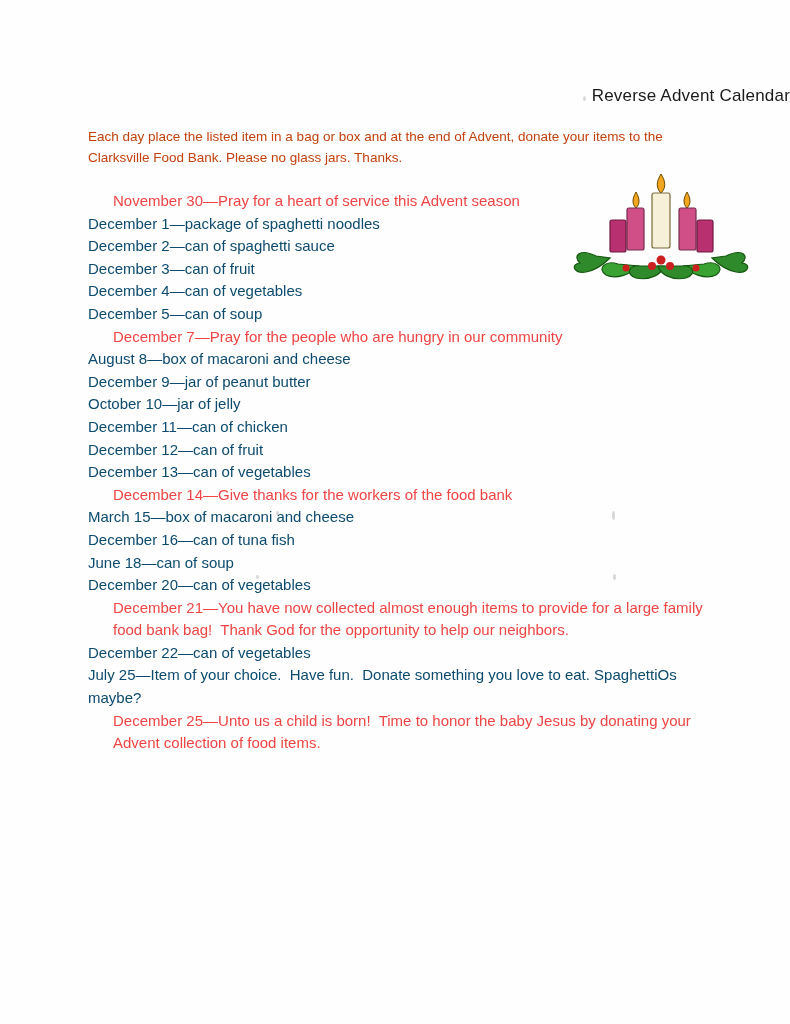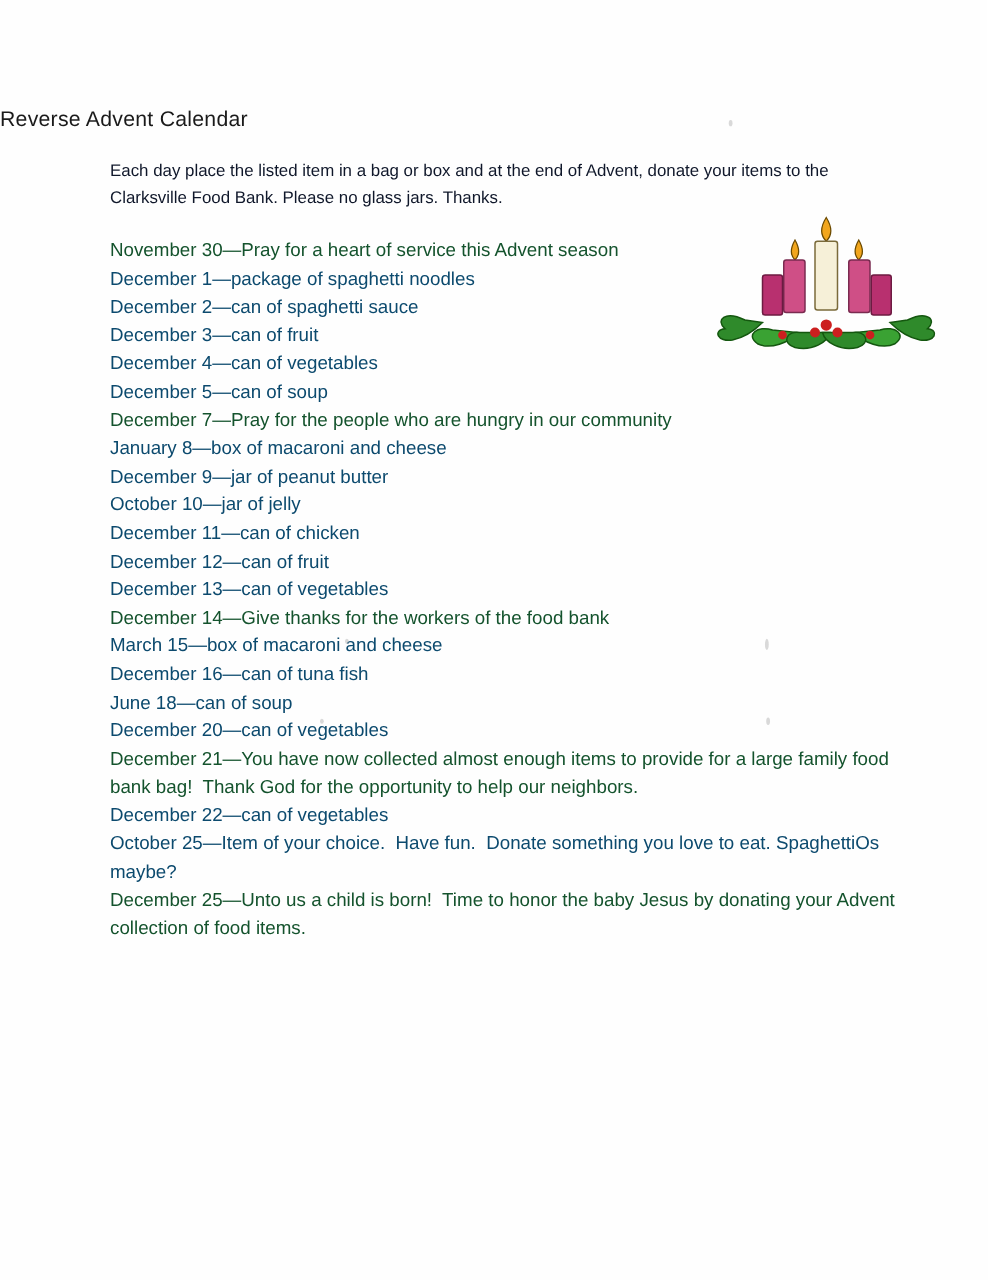--- a/index.html
+++ b/index.html
@@ -18,48 +18,49 @@
   .page {
     position: absolute;
     inset: 0;
     background: #fefefe;
   }
   .doc-title {
     position: absolute;
     top: 86px;
     left: 0;
     width: 790px;
-    text-align: left;
+    text-align: right;
     font-size: 17px;
     letter-spacing: 0.2px;
     color: #1a1a1a;
   }
   .intro {
     position: absolute;
     top: 126px;
     left: 88px;
     width: 612px;
     font-size: 13.5px;
     line-height: 21px;
-    color: #0f172a;
+    color: #c2410c;
   }
   .list {
     position: absolute;
     top: 190px;
     left: 88px;
     width: 630px;
   }
   .list-item {
     font-size: 15px;
     line-height: 22.6px;
     color: #0c4a6e;
     white-space: pre-wrap;
   }
   .list-item.accent {
-    color: #14532d;
+    color: #ef4444;
+    margin-left: 25px;
   }
   .wreath {
     position: absolute;
     top: 168px;
     left: 566px;
     width: 190px;
     height: 115px;
   }
   .speck {
     position: absolute;
@@ -111,34 +112,34 @@
   </div>
 
   <div class="list">
       <div class="list-item accent">November 30—Pray for a heart of service this Advent season</div>
       <div class="list-item">December 1—package of spaghetti noodles</div>
       <div class="list-item">December 2—can of spaghetti sauce</div>
       <div class="list-item">December 3—can of fruit</div>
       <div class="list-item">December 4—can of vegetables</div>
       <div class="list-item">December 5—can of soup</div>
       <div class="list-item accent">December 7—Pray for the people who are hungry in our community</div>
-      <div class="list-item">January 8—box of macaroni and cheese</div>
+      <div class="list-item">August 8—box of macaroni and cheese</div>
       <div class="list-item">December 9—jar of peanut butter</div>
       <div class="list-item">October 10—jar of jelly</div>
       <div class="list-item">December 11—can of chicken</div>
       <div class="list-item">December 12—can of fruit</div>
       <div class="list-item">December 13—can of vegetables</div>
       <div class="list-item accent">December 14—Give thanks for the workers of the food bank</div>
       <div class="list-item">March 15—box of macaroni and cheese</div>
       <div class="list-item">December 16—can of tuna fish</div>
       <div class="list-item">June 18—can of soup</div>
       <div class="list-item">December 20—can of vegetables</div>
       <div class="list-item accent">December 21—You have now collected almost enough items to provide for a large family food bank bag!  Thank God for the opportunity to help our neighbors.</div>
       <div class="list-item">December 22—can of vegetables</div>
-      <div class="list-item">October 25—Item of your choice.  Have fun.  Donate something you love to eat. SpaghettiOs maybe?</div>
+      <div class="list-item">July 25—Item of your choice.  Have fun.  Donate something you love to eat. SpaghettiOs maybe?</div>
       <div class="list-item accent">December 25—Unto us a child is born!  Time to honor the baby Jesus by donating your Advent collection of food items.</div>
     </div>
 
   <div class="speck s1"></div>
   <div class="speck s2"></div>
   <div class="speck s3"></div>
   <div class="speck s4"></div>
   <div class="speck s5"></div>
 </div>
 

